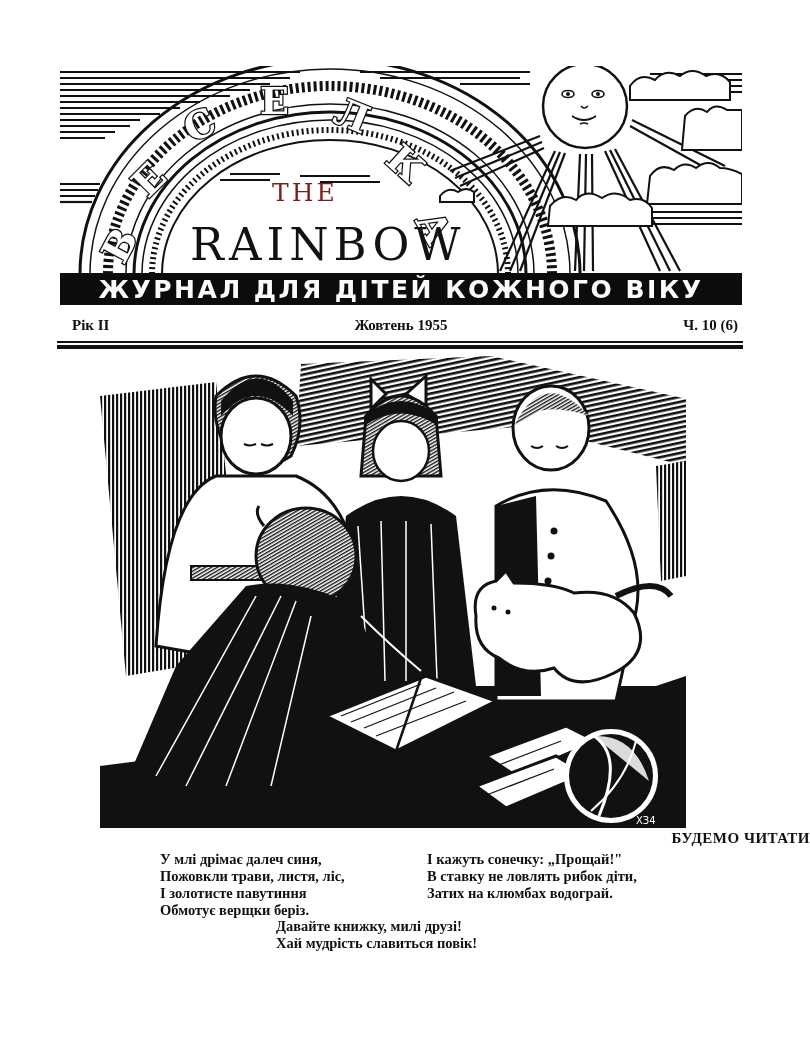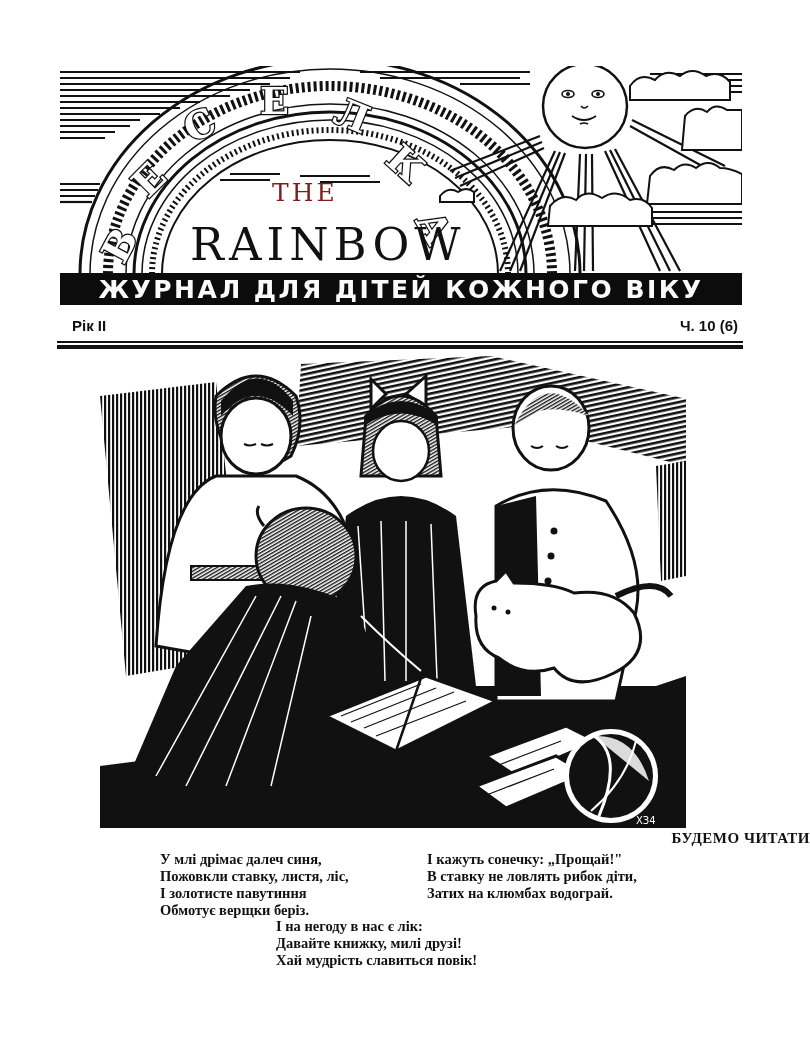--- a/index.html
+++ b/index.html
@@ -9,21 +9,21 @@
   .masthead { position: absolute; left: 60px; top: 66px; width: 682px; height: 208px; overflow: hidden; }
   .masthead svg { position: absolute; left: 0; top: 0; }
   .title-en { position: absolute; left: 0; top: 0; width: 682px; height: 208px; pointer-events: none; }
   .title-en .the { position: absolute; left: 212px; top: 112px; font-family: "DejaVu Serif", serif; font-size: 25px; letter-spacing: 3px; color: #7f1d1d; }
   .title-en .rainbow { position: absolute; left: 130px; top: 152px; font-family: "DejaVu Serif", serif; font-size: 45px; letter-spacing: 5px; color: #111; }
 
   .tagline-bar { position: absolute; left: 60px; top: 273px; width: 682px; height: 32px; background: #0c0c0c; color: #fff; display: flex; align-items: center; justify-content: center; }
   .tagline-bar span { font-family: "DejaVu Sans", sans-serif; font-weight: bold; font-size: 25px; letter-spacing: 2.5px; color: #fafafa; }
 
   
-  .issue-line { position: absolute; left: 60px; top: 315px; width: 682px; height: 22px; font-family: Liberation Sans, sans-serif; font-weight: bold; font-size: 15px; }
+  .issue-line { position: absolute; left: 60px; top: 315px; width: 682px; height: 22px; font-family: Liberation Serif, serif; font-weight: bold; font-size: 15px; }
   .issue-line .year { position: absolute; left: 12px; top: 2px; }
   .issue-line .date { position: absolute; left: 0; width: 682px; text-align: center; top: 2px; }
   .issue-line .num { position: absolute; right: 4px; top: 2px; }
   .rule { position: absolute; left: 57px; width: 686px; background: #111; }
   .rule.thin { top: 341px; height: 1.5px; }
   .rule.thick { top: 345px; height: 3.5px; }
 
   
   .illustration { position: absolute; left: 96px; top: 356px; width: 590px; height: 472px; overflow: hidden; }
 
@@ -137,20 +137,21 @@
     <span class="rainbow">RAINBOW</span>
   </div>
 </div>
 
 <div class="tagline-bar">
   <span>ЖУРНАЛ ДЛЯ ДІТЕЙ КОЖНОГО ВІКУ</span>
 </div>
 
 <div class="issue-line">
   <span class="year">Рік II</span>
+  <span class="date">Жовтень 1955</span>
   <span class="num">Ч. 10 (6)</span>
 </div>
 <div class="rule thin"></div>
 <div class="rule thick"></div>
 
 <div class="illustration">
   <svg width="590" height="472" viewBox="0 0 590 472">
     <defs>
       <pattern id="vhatch" width="4" height="4" patternUnits="userSpaceOnUse">
         <rect width="4" height="4" fill="#fff"></rect>
@@ -237,27 +238,26 @@
     </g>
 
     <text x="540" y="468" font-family="DejaVu Sans, sans-serif" font-size="10" fill="#fff">ХЗ4</text>
   </svg>
 </div>
 
 <div class="poem">
   <div class="poem-title">БУДЕМО ЧИТАТИ</div>
   <div class="col left">
     <span class="line">У млі дрімає далеч синя,</span>
-    <span class="line">Пожовкли ставку, листя, ліс,</span>
+    <span class="line">Пожовкли трави, листя, ліс,</span>
     <span class="line">І золотисте павутиння</span>
     <span class="line">Обмотує верщки беріз.</span>
   </div>
   <div class="col right">
     <span class="line">І кажуть сонечку: „Прощай!"</span>
     <span class="line">В ставку не ловлять рибок діти,</span>
     <span class="line">Затих на клюмбах водограй.</span>
   </div>
   <div class="col center">
-    <span class="line">І на негоду в нас є лік:</span>
     <span class="line">Давайте книжку, милі друзі!</span>
     <span class="line">Хай мудрість славиться повік!</span>
   </div>
 </div>
 
 </body></html>

